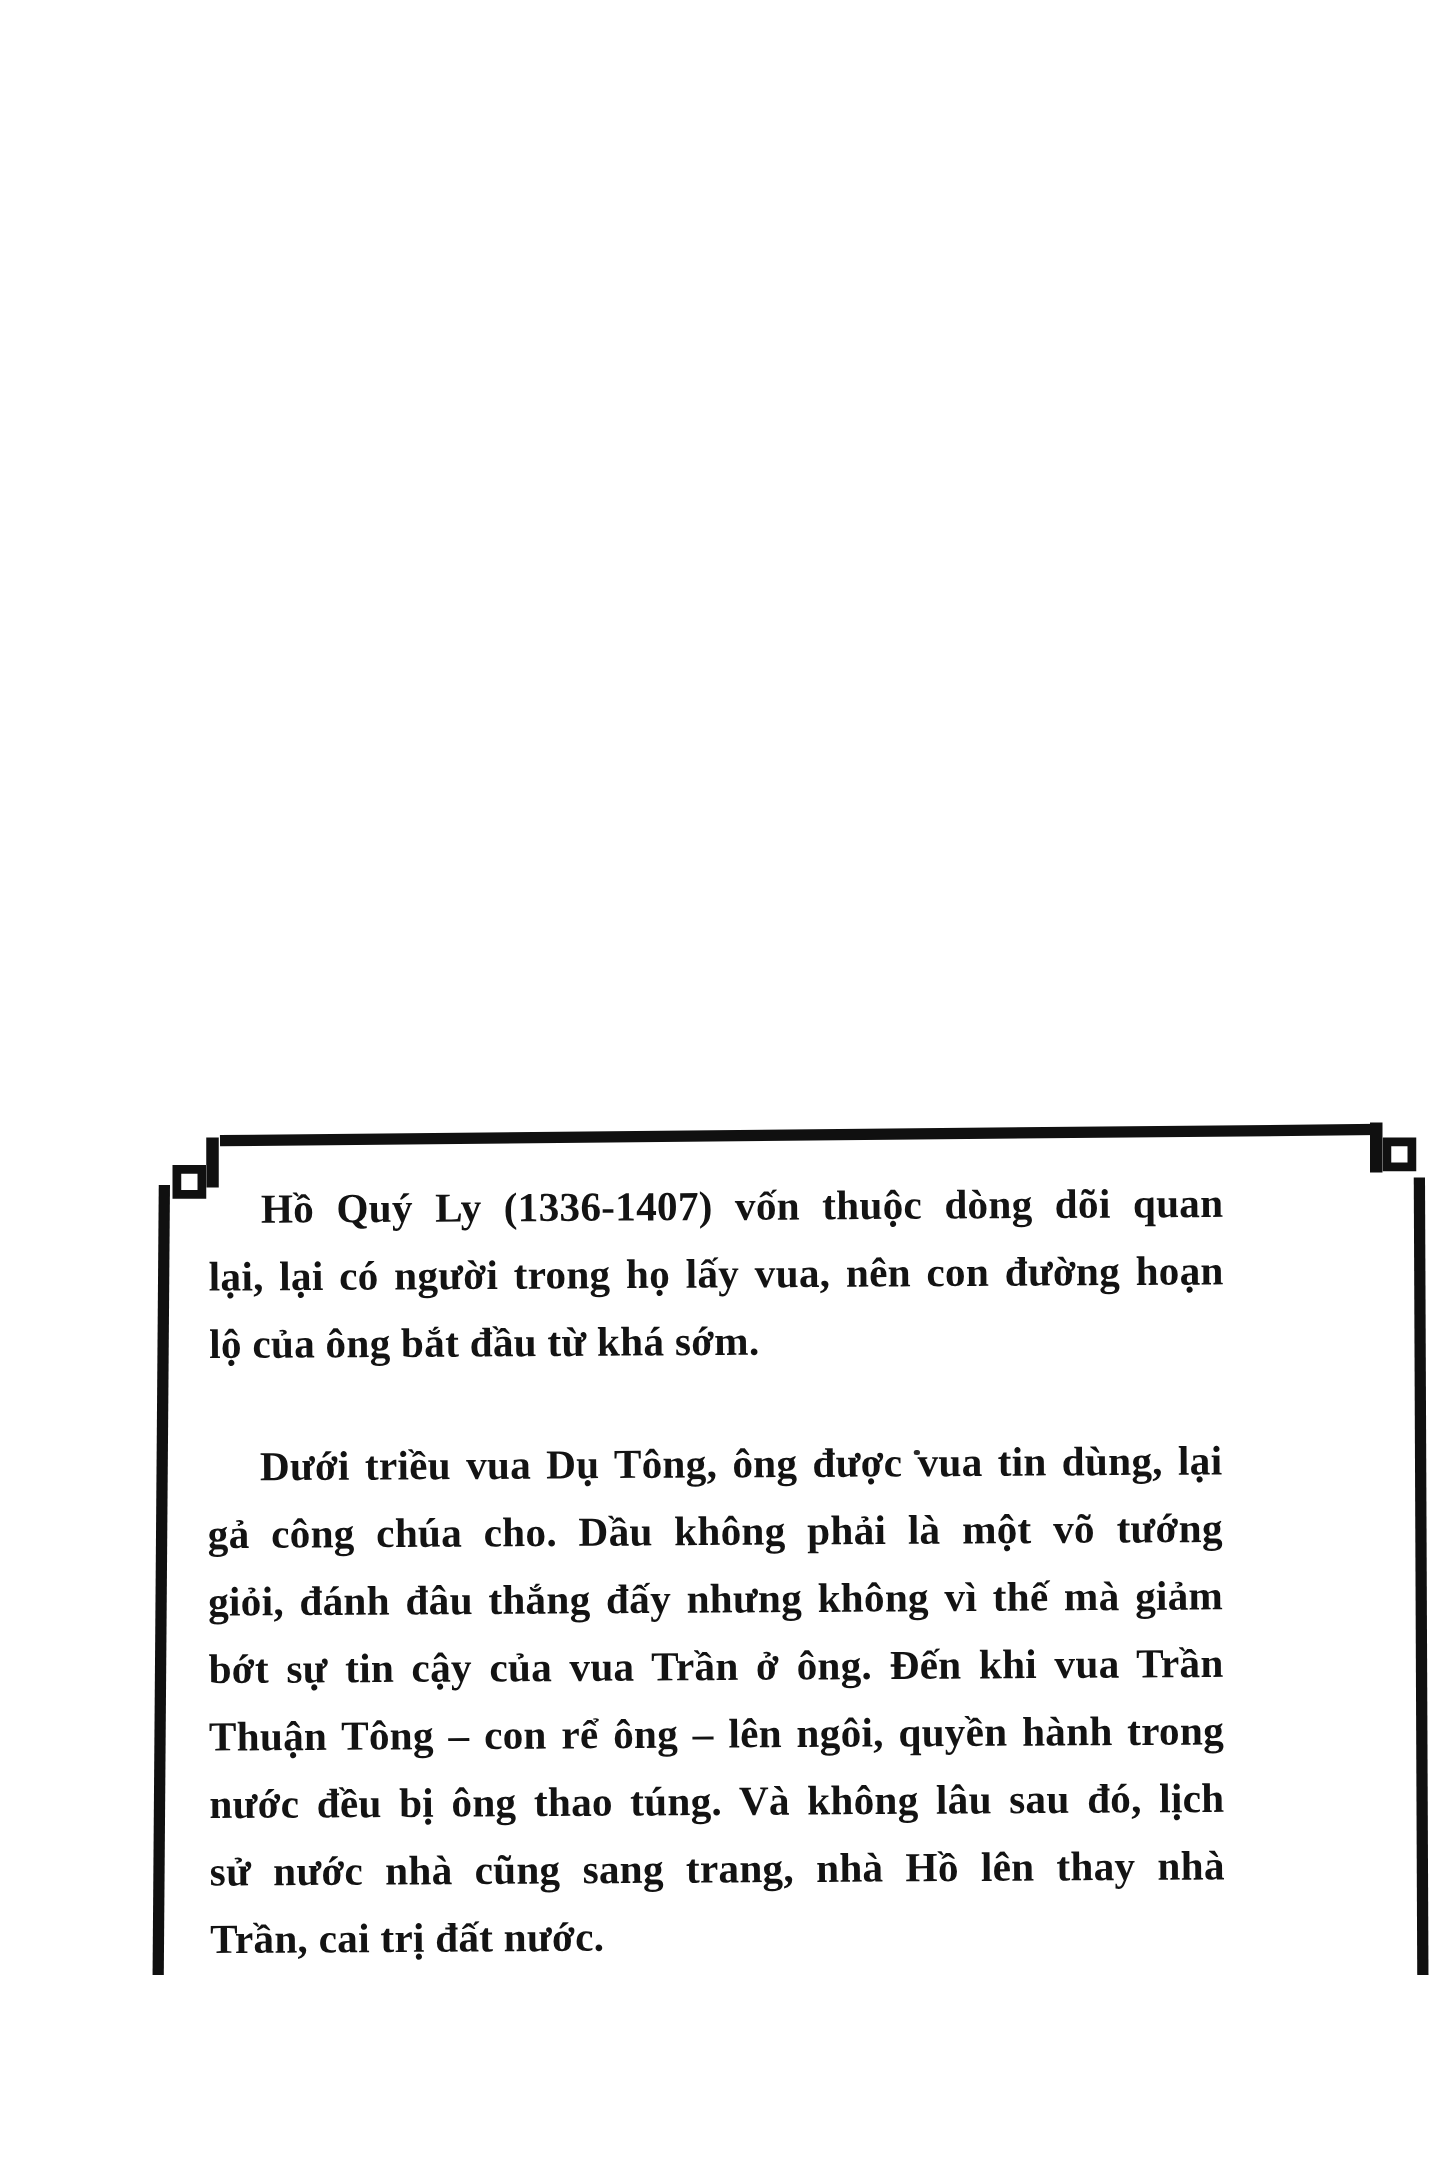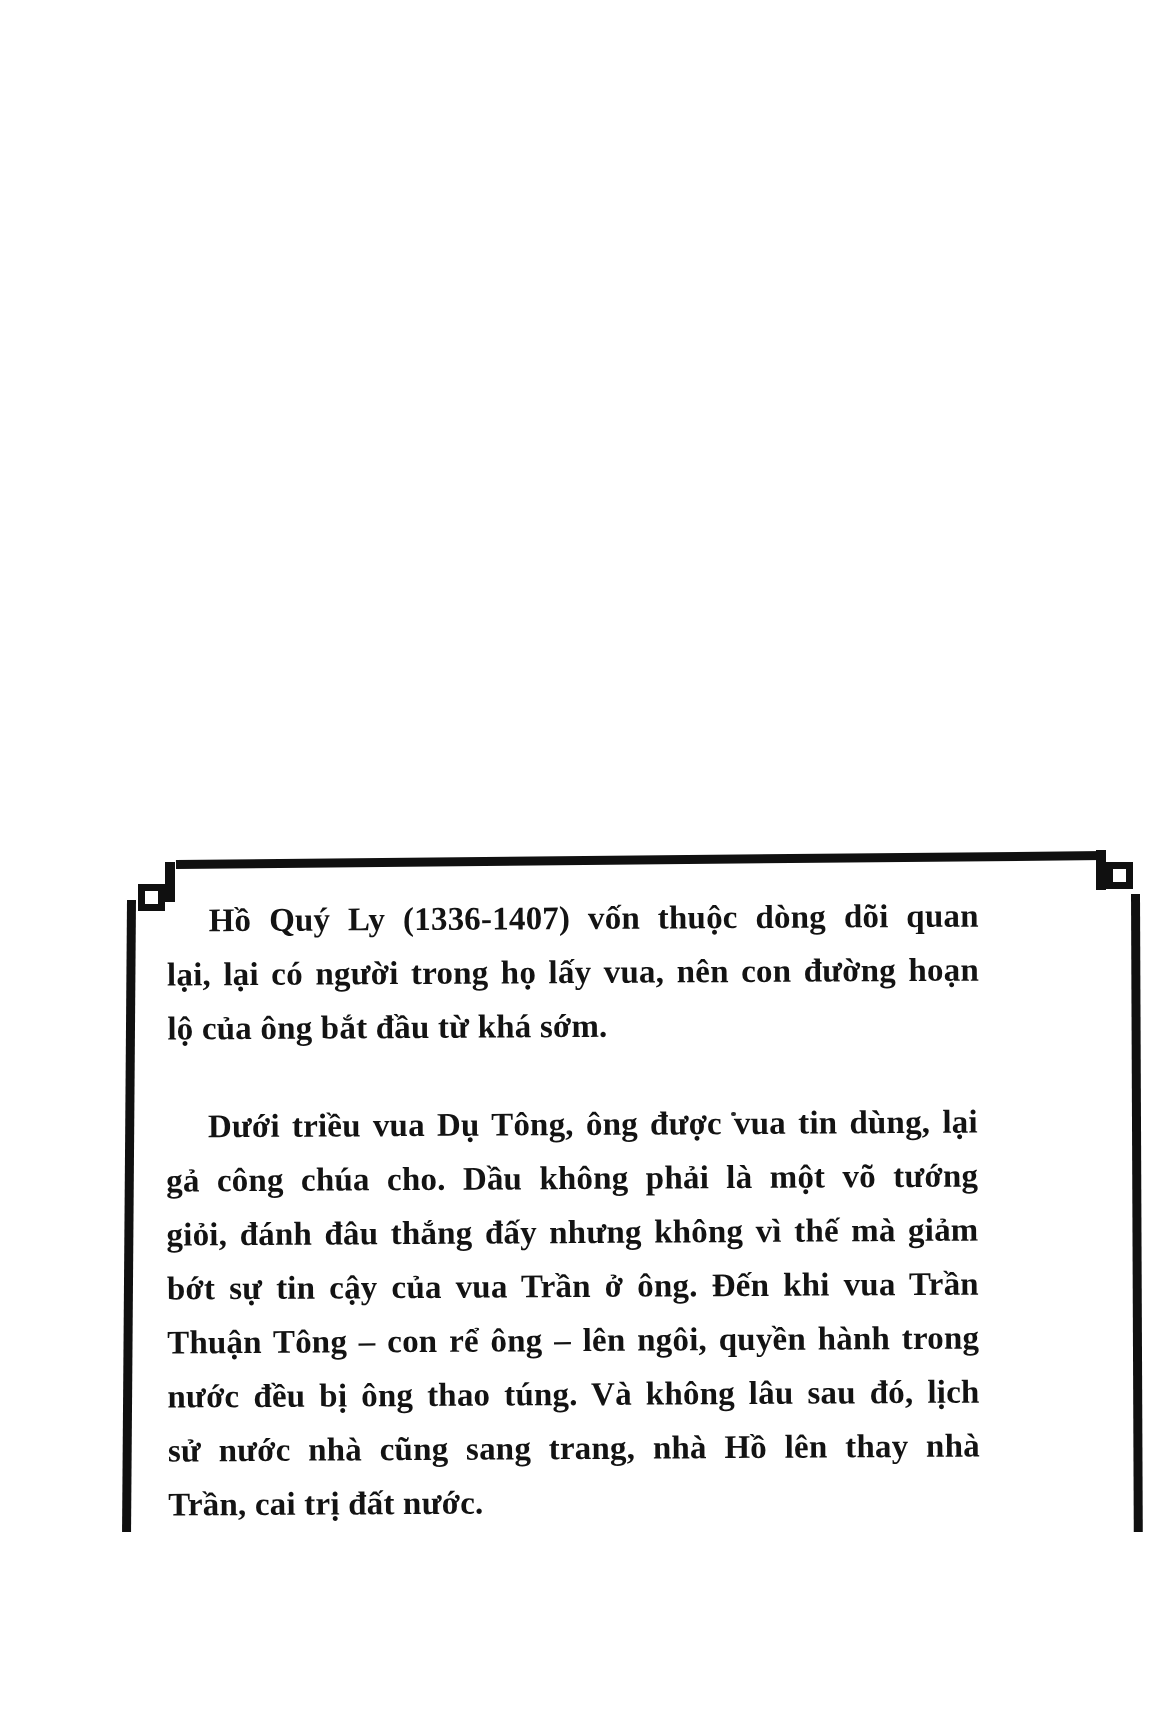--- a/index.html
+++ b/index.html
@@ -3,20 +3,21 @@
 <meta charset="utf-8">
 <style>
   html, body { margin: 0; padding: 0; background: #ffffff; }
   .page {
     position: relative;
     width: 1152px;
     height: 1532px;
     background: #ffffff;
     overflow: hidden;
     font-family: "Liberation Serif", "DejaVu Serif", serif;
+    margin-top: 48px;
   }
   
   .seg { position: absolute; background: #101010; }
   .seg-top    { left: 176px; top: 860px; width: 928px; height: 9px;
                 transform: rotate(-0.55deg); transform-origin: left center; }
   .seg-bottom { left: 158px; top: 1598px; width: 958px; height: 9px;
                 transform: rotate(0.5deg); transform-origin: left center; }
   .seg-left   { left: 127px; top: 900px; width: 9px; height: 660px;
                 transform: rotate(0.45deg); transform-origin: top center; }
   .seg-right  { left: 1131px; top: 894px; width: 9px; height: 676px;

